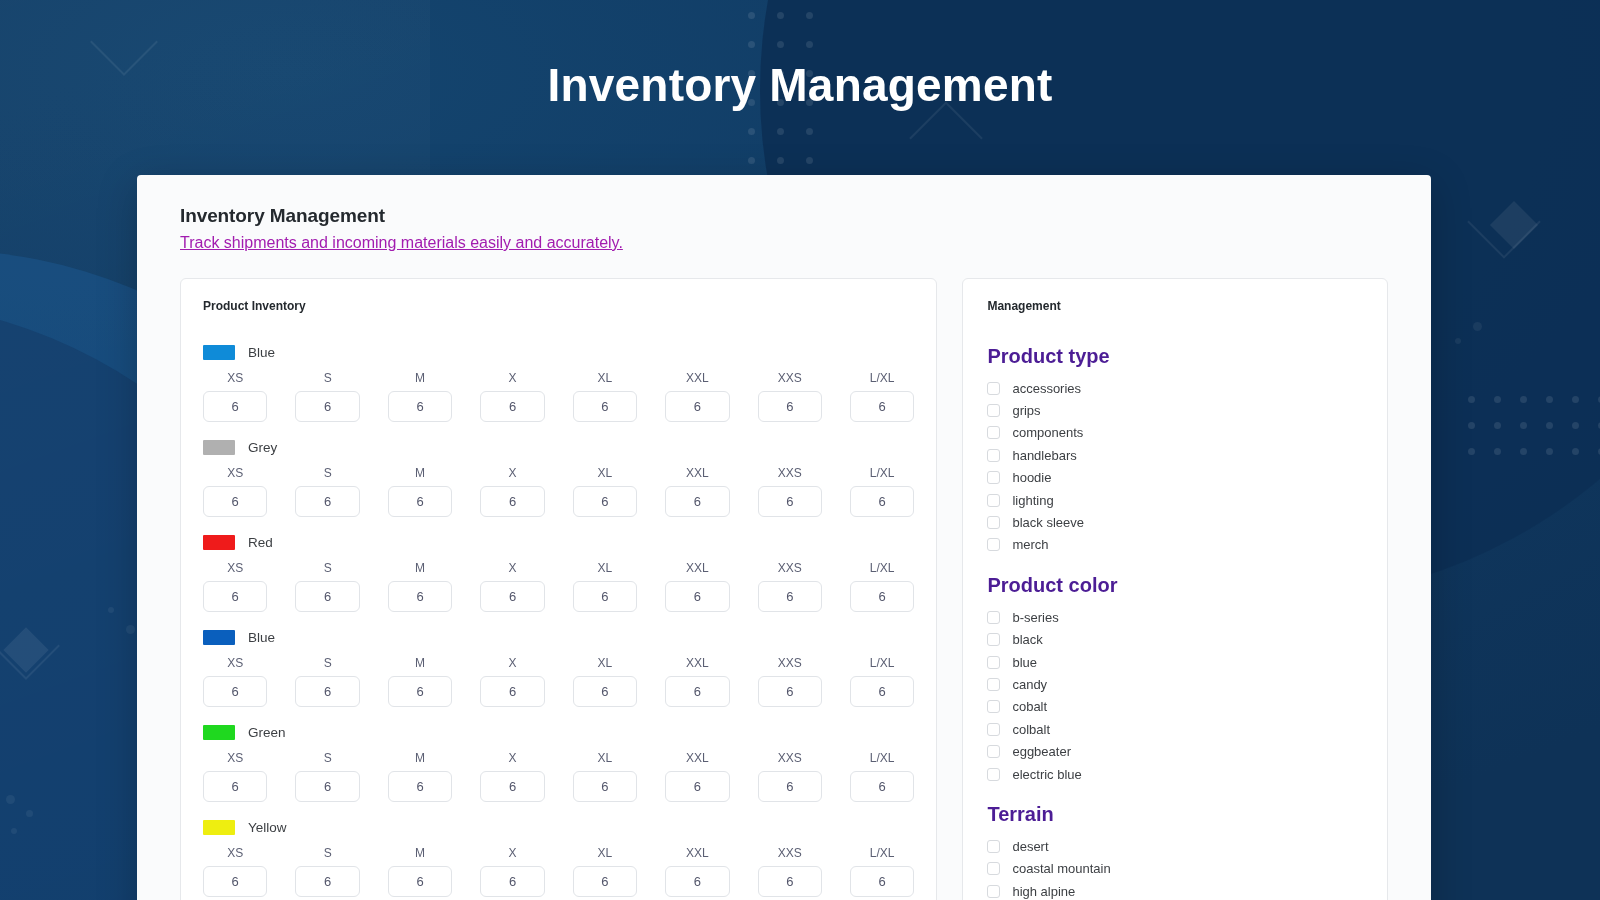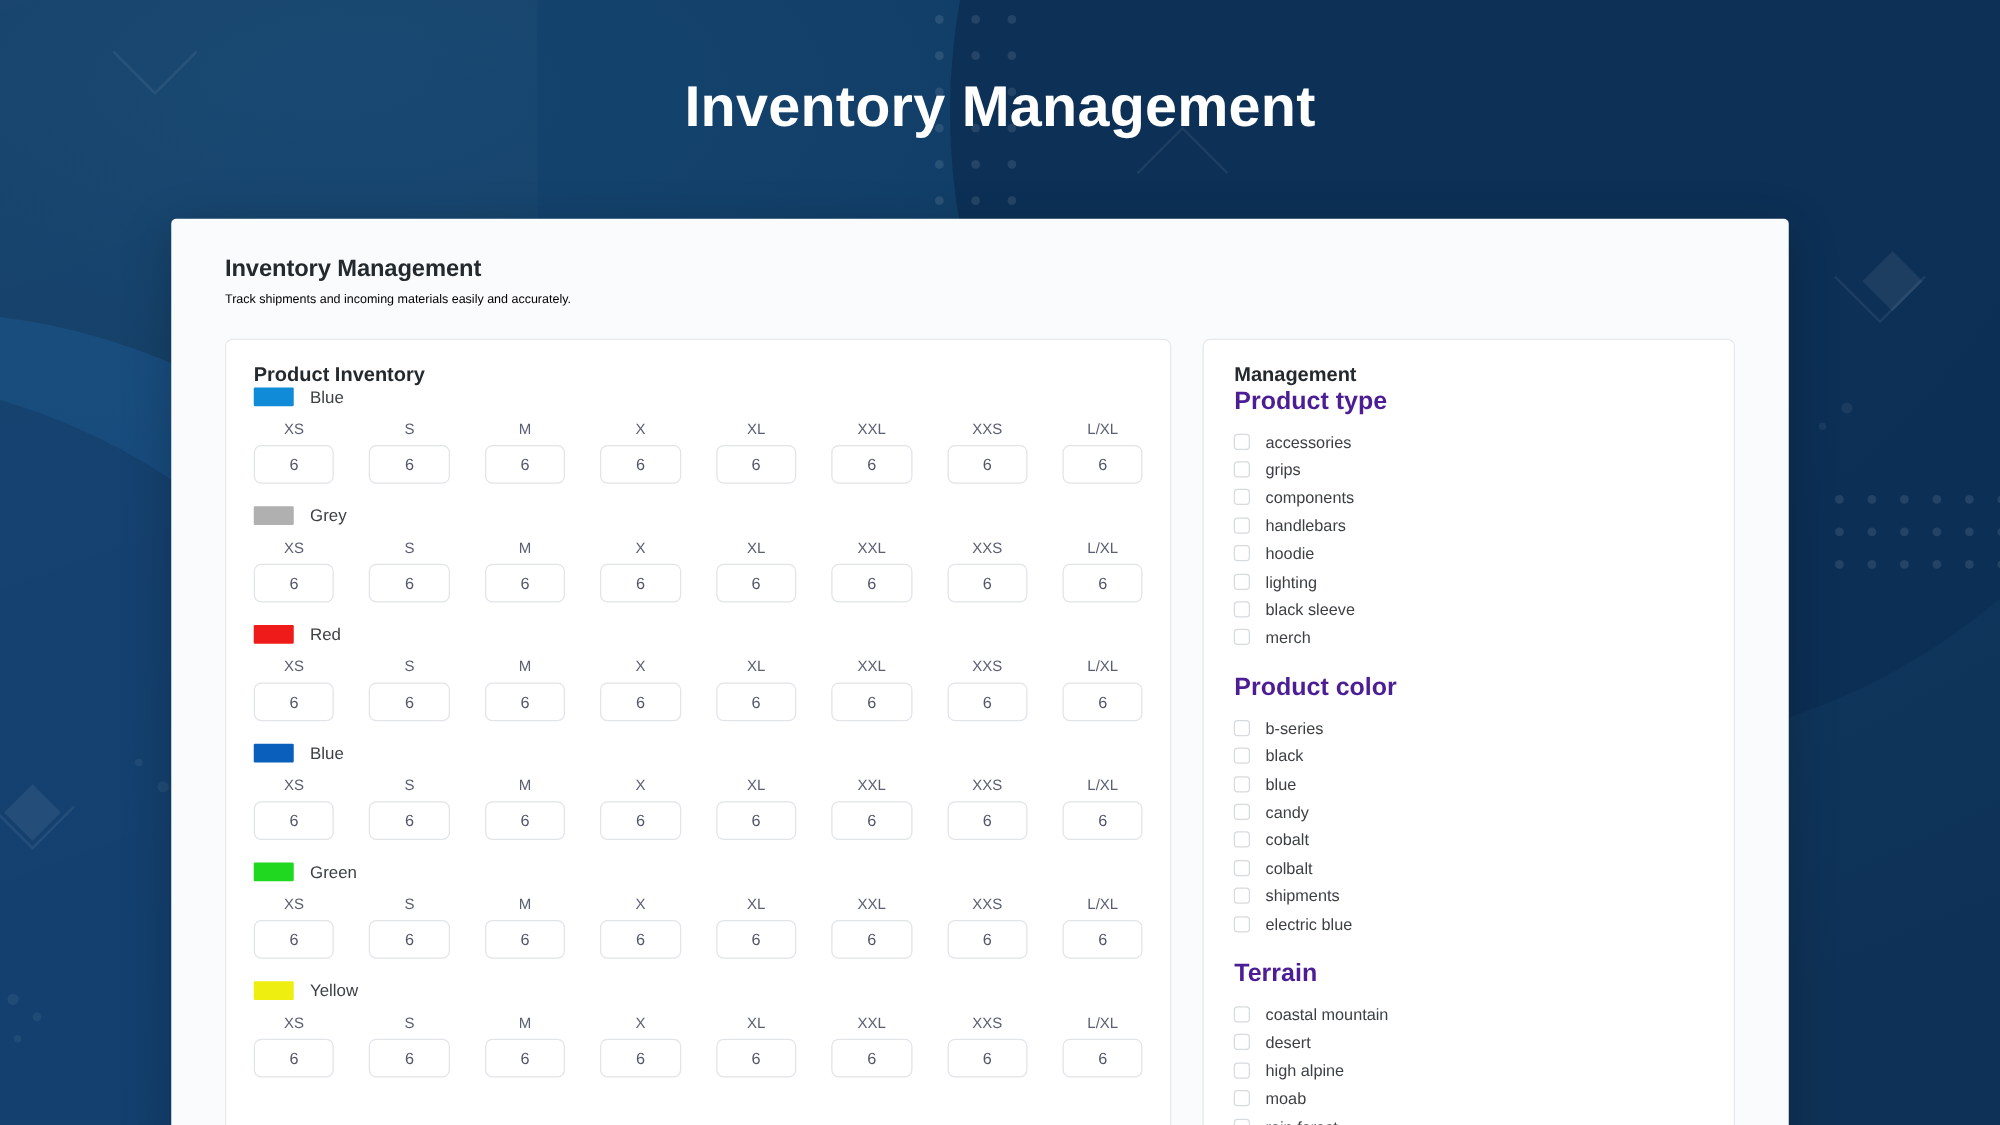--- a/index.html
+++ b/index.html
@@ -117,22 +117,23 @@
   }
 
   .app-head h2 {
     font-size: 19px;
     font-weight: bold;
     color: #24292e;
     letter-spacing: -.1px;
   }
   .app-head p {
     margin-top: 7px;
-    font-size: 10px;
-    color: #000000;
+    font-size: 16px;
+    color: #a21caf;
+    text-decoration: underline;
   }
 
   .panels {
     display: flex;
     gap: 25px;
     margin-top: 26px;
   }
 
   .panel {
     background: #ffffff;
@@ -142,24 +143,24 @@
   .panel-inventory {
     width: 762px;
     padding: 20px 22px 24px 22px;
   }
   .panel-categories {
     width: 428px;
     padding: 20px 24px 24px 24px;
   }
 
   .panel-title {
-    font-size: 16px;
+    font-size: 12px;
     font-weight: bold;
     color: #24292e;
-    margin-bottom: 0;
+    margin-bottom: 32px;
   }
 
   
   .color-group { margin-bottom: 18px; }
 
   .color-head {
     display: flex;
     align-items: center;
     gap: 13px;
     margin-bottom: 11px;
@@ -469,36 +470,36 @@
             <label class="cat-item">
               <span class="cbox"></span>
               <span class="cat-label">cobalt</span>
             </label>
             <label class="cat-item">
               <span class="cbox"></span>
               <span class="cat-label">colbalt</span>
             </label>
             <label class="cat-item">
               <span class="cbox"></span>
-              <span class="cat-label">shipments</span>
+              <span class="cat-label">eggbeater</span>
             </label>
             <label class="cat-item">
               <span class="cbox"></span>
               <span class="cat-label">electric blue</span>
             </label>
           </div>
           <div class="cat-section">
             <div class="cat-heading">Terrain</div>
             <label class="cat-item">
               <span class="cbox"></span>
+              <span class="cat-label">desert</span>
+            </label>
+            <label class="cat-item">
+              <span class="cbox"></span>
               <span class="cat-label">coastal mountain</span>
-            </label>
-            <label class="cat-item">
-              <span class="cbox"></span>
-              <span class="cat-label">desert</span>
             </label>
             <label class="cat-item">
               <span class="cbox"></span>
               <span class="cat-label">high alpine</span>
             </label>
             <label class="cat-item">
               <span class="cbox"></span>
               <span class="cat-label">moab</span>
             </label>
             <label class="cat-item">

